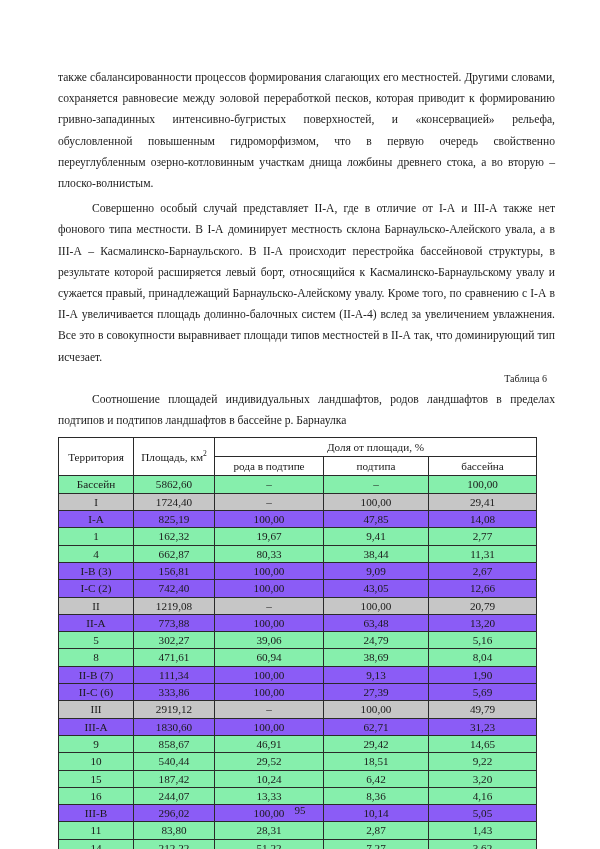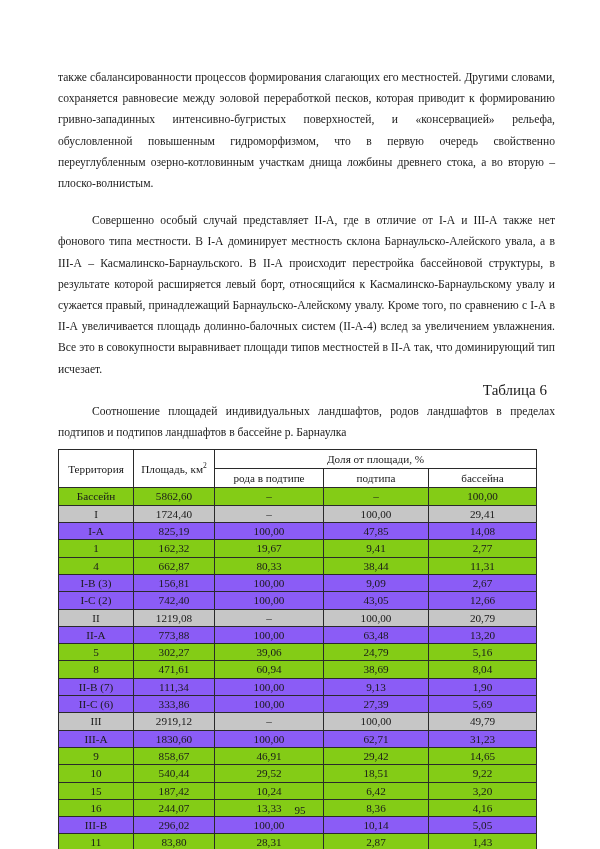--- a/index.html
+++ b/index.html
@@ -25,27 +25,27 @@
   }
   .body-text {
     font-size: 11.6px;
     line-height: 21.2px;
     text-align: justify;
     text-justify: inter-word;
     margin: 0;
     color: #1c1c1c;
   }
   .body-text + .body-text {
-    margin-top: 16px;
+    margin-top: 4px;
   }
   .indent {
     text-indent: 34px;
   }
   .table-label {
-    font-size: 15px;
+    font-size: 10px;
     line-height: 21.2px;
     text-align: right;
     margin: 0;
     padding-right: 8px;
   }
   .table-caption {
     font-size: 11.6px;
     line-height: 21.2px;
     text-align: justify;
     text-justify: inter-word;
@@ -80,21 +80,21 @@
     line-height: 36px;
     text-align: center;
   }
   .col-terr  { width: 75px; }
   .col-area  { width: 81px; }
   .col-rod   { width: 109px; }
   .col-pod   { width: 105px; }
   .col-bass  { width: 108px; }
   tr.shade-dark  > td { background: #c6c6c6; }
   tr.shade-light > td { background: #8b5cf6; }
-  tr.shade-none  > td { background: #84cc16; }
+  tr.shade-none  > td { background: #86efac; }
   sup { font-size: 7.6px; vertical-align: super; line-height: 0; }
   .page-number {
     position: absolute;
     left: 0;
     right: 0;
     top: 789px;
     text-align: center;
     font-size: 11px;
     color: #1c1c1c;
   }

